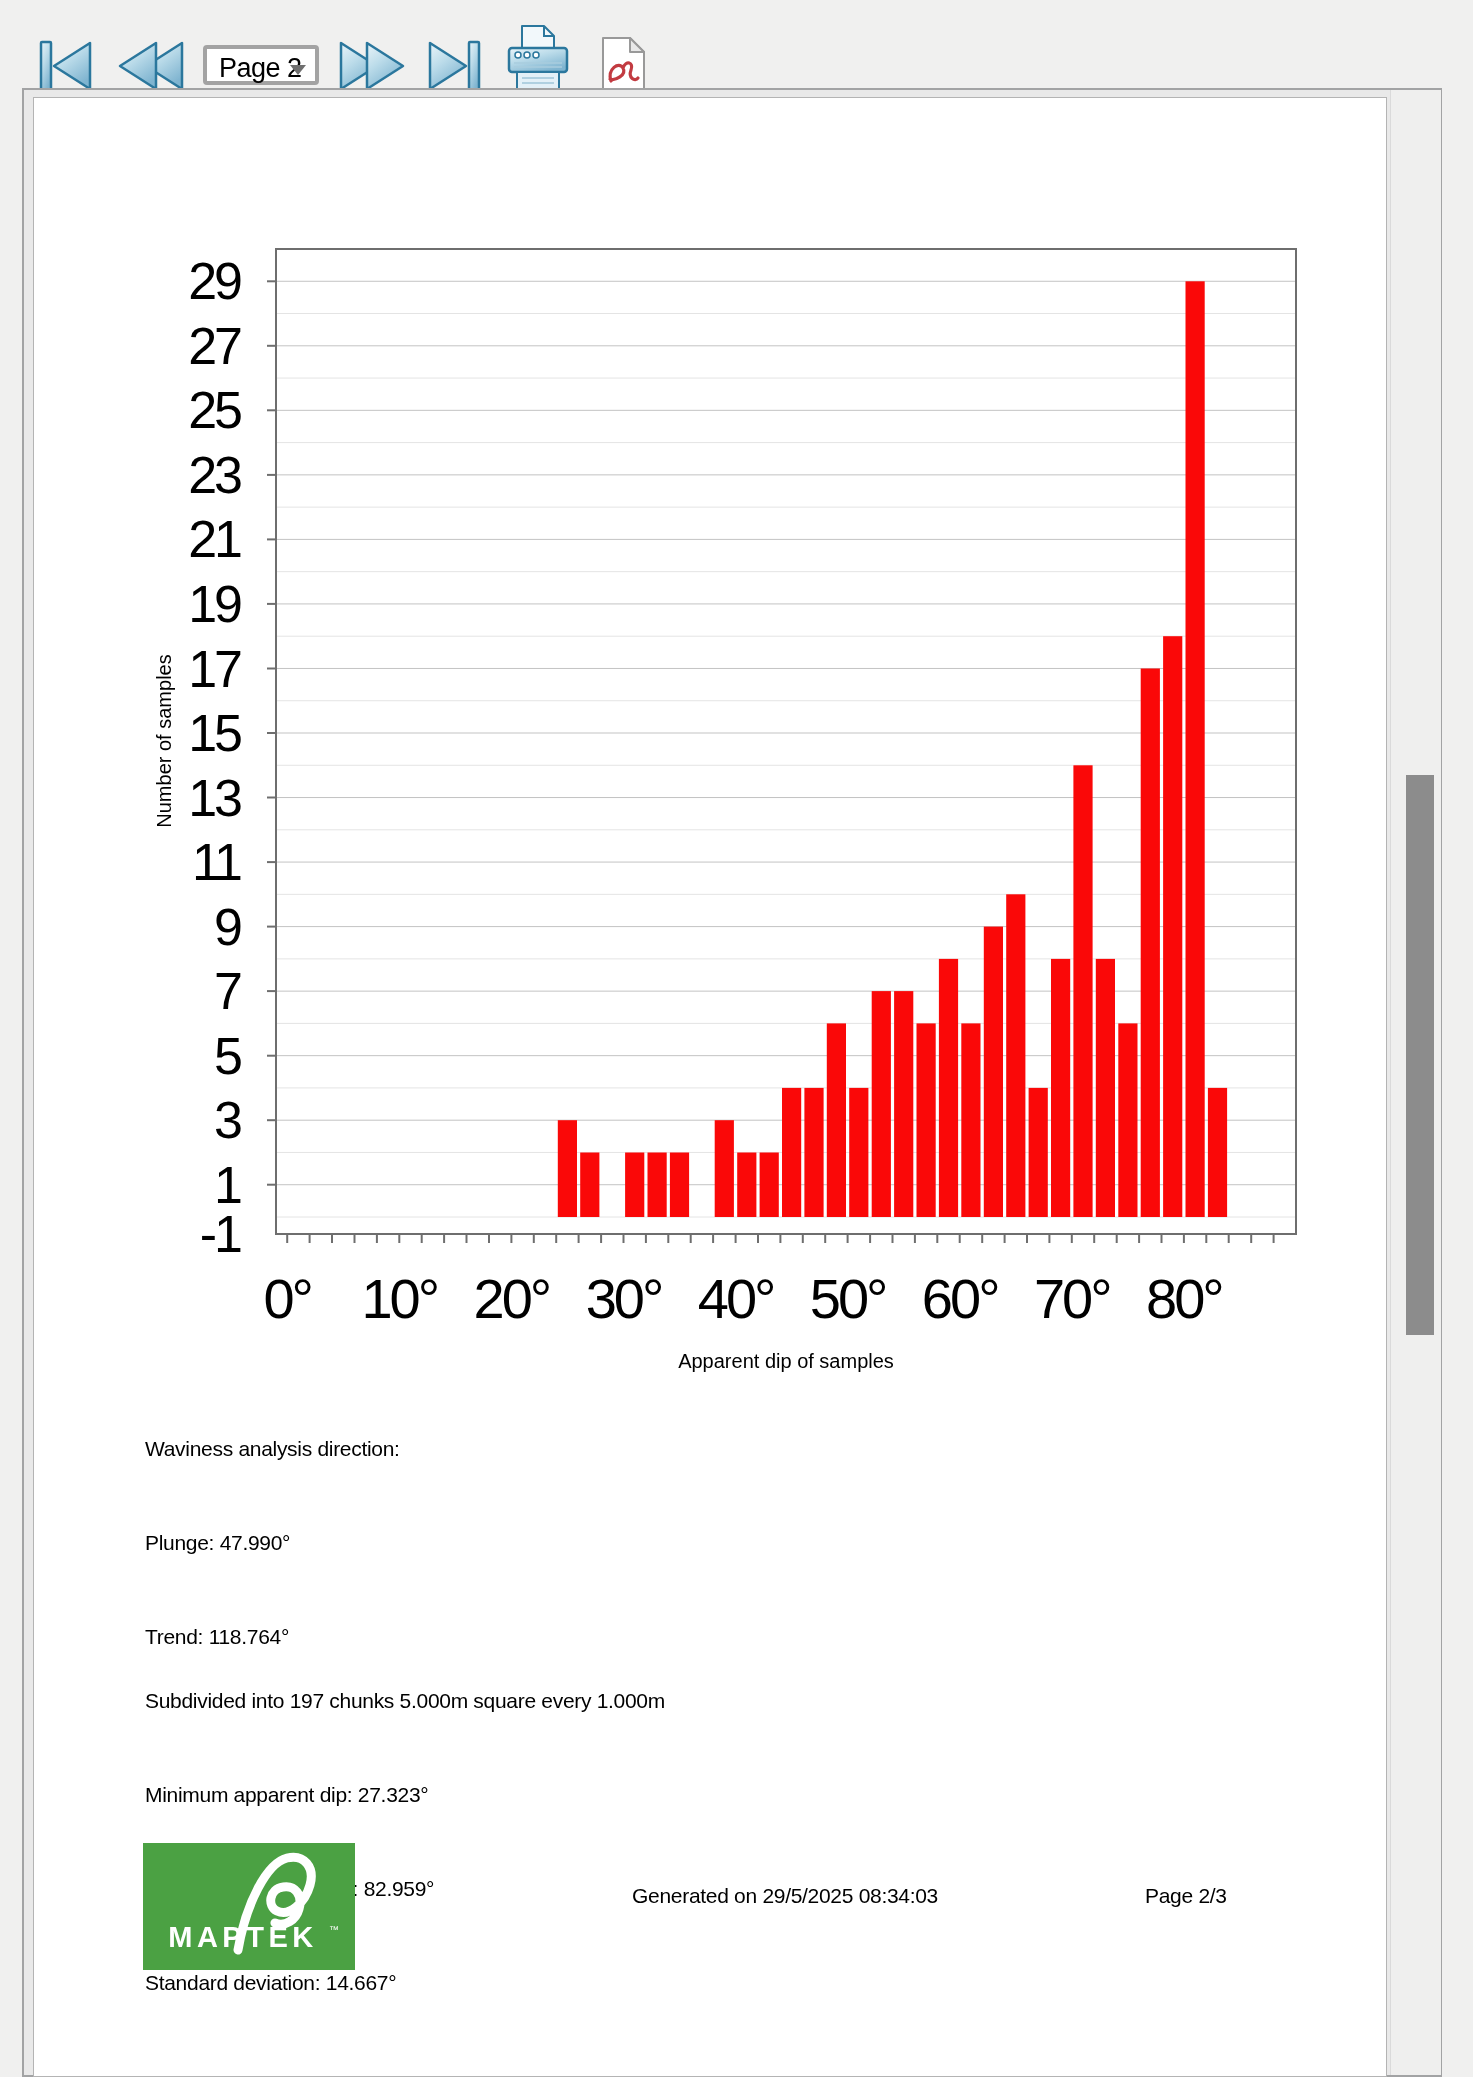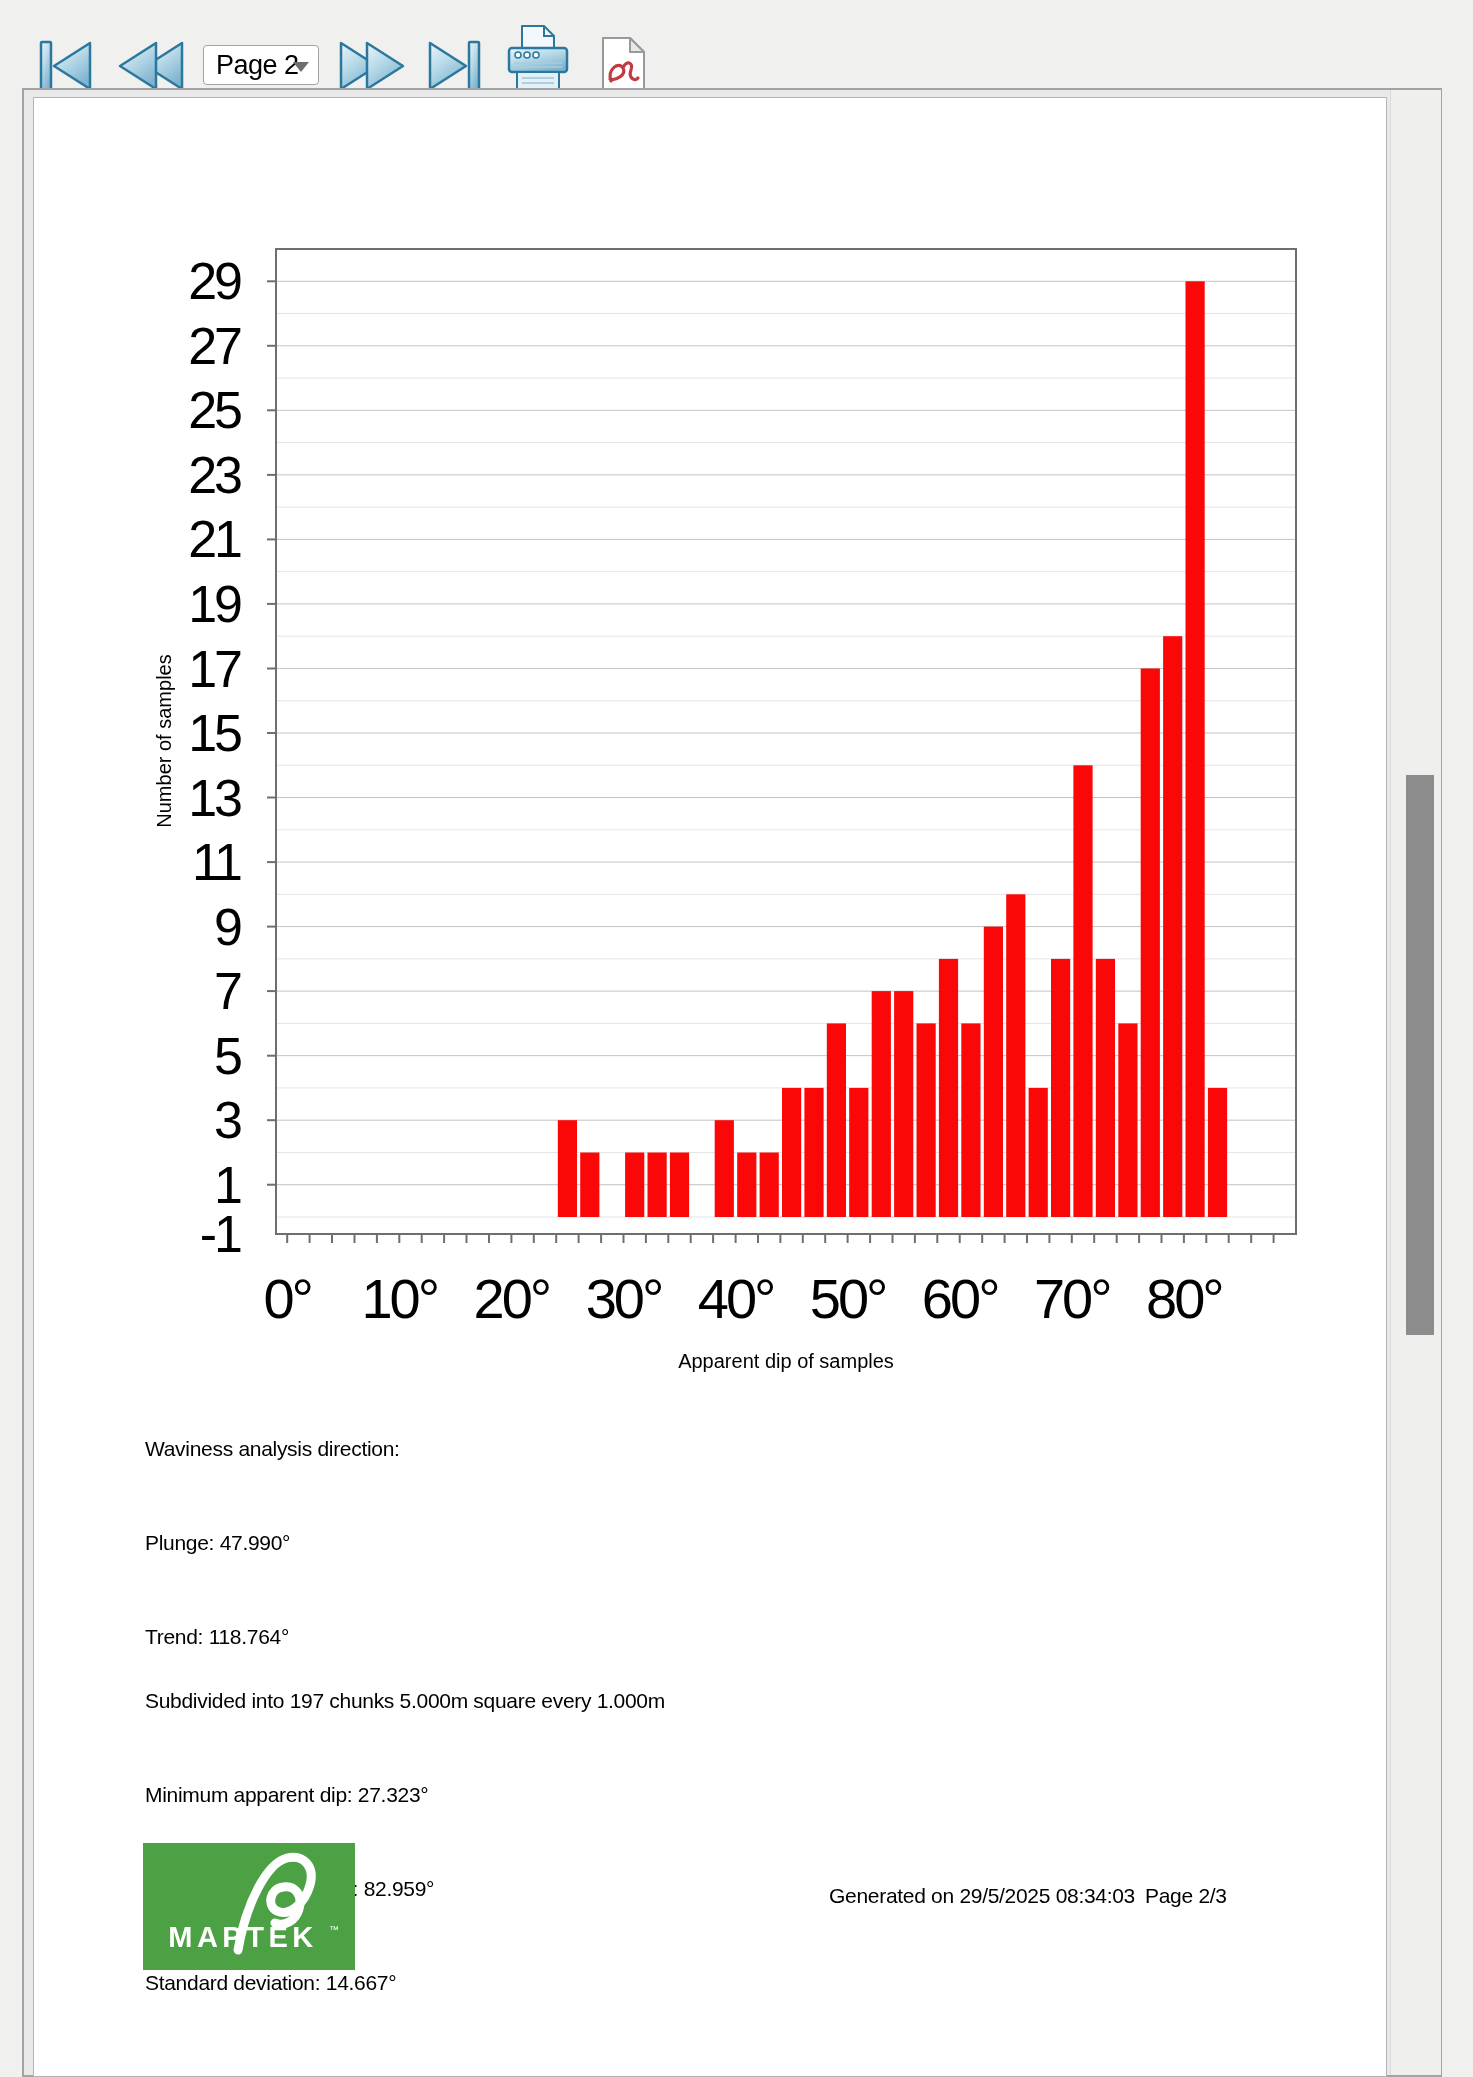--- a/index.html
+++ b/index.html
@@ -3,21 +3,21 @@
 <meta charset="utf-8">
 <style>
   html,body{margin:0;padding:0;background:#f0f0ef;}
   .screen{position:relative;width:1473px;height:2077px;background:#f0f0ef;overflow:hidden;
           font-family:"Liberation Sans","DejaVu Sans",sans-serif;color:#000;}
   
   .toolbar{position:absolute;left:0;top:0;width:1473px;height:88px;background:#f0f0ef;}
   .tbtn{position:absolute;background:transparent;border:none;padding:0;margin:0;cursor:pointer;}
   .tbtn svg{display:block;width:100%;height:100%;}
   .page-select{position:absolute;left:203px;top:45px;width:116px;height:40px;background:#fff;
-               border:1px solid #a3a3a3;border-radius:4px;box-sizing:border-box;cursor:pointer;}
+               border:4px solid #a3a3a3;border-radius:4px;box-sizing:border-box;cursor:pointer;}
   .page-select .lbl{position:absolute;left:12px;top:4px;font-size:27px;letter-spacing:-0.5px;}
   .caret{position:absolute;right:9px;top:16px;width:0;height:0;border-left:8px solid transparent;
          border-right:8px solid transparent;border-top:10px solid #6e6e6e;}
   
   .panel{position:absolute;left:22px;top:88px;width:1420px;height:1989px;border:2px solid #a2a3a4;
          background:#e9e9e9;box-sizing:border-box;}
   .paper{position:absolute;left:33px;top:97px;width:1354px;height:1980px;background:#fff;
          border:1px solid #b4b4b4;box-sizing:border-box;}
   .scroll-track{position:absolute;left:1390px;top:90px;width:50px;height:1985px;background:#efefee;
                 border-left:1px solid #dadada;}
@@ -25,21 +25,21 @@
   
   #chart-svg{position:absolute;left:0;top:140px;width:1400px;height:1270px;pointer-events:none;}
   #chart-svg .yt{font:52px "Liberation Sans","DejaVu Sans",sans-serif;letter-spacing:-3px;fill:#000;}
   #chart-svg .xt{font:56px "Liberation Sans","DejaVu Sans",sans-serif;letter-spacing:-3px;fill:#000;}
   #chart-svg .at{font:20px "Liberation Sans","DejaVu Sans",sans-serif;fill:#000;}
   
   .para{position:absolute;left:145px;font-size:21px;line-height:31.4px;letter-spacing:-0.3px;white-space:pre;}
   #para1{top:1370px;} #para2{top:1496px;} #para3{top:1622px;}
   
   .logo{position:absolute;left:143px;top:1843px;width:212px;height:127px;}
-  .gen-text{position:absolute;left:435px;top:1884px;width:700px;text-align:right;font-size:21px;letter-spacing:-0.3px;}
+  .gen-text{position:absolute;left:435px;top:1884px;width:700px;text-align:center;font-size:21px;letter-spacing:-0.3px;}
   .page-num{position:absolute;left:1145px;top:1884px;width:158px;font-size:21px;letter-spacing:-0.3px;}
 </style>
 </head>
 <body>
 
 <div class="screen">
 
   <svg width="0" height="0" style="position:absolute">
     <defs>
       <linearGradient id="gb" x1="0" y1="0" x2="0.6" y2="1">

